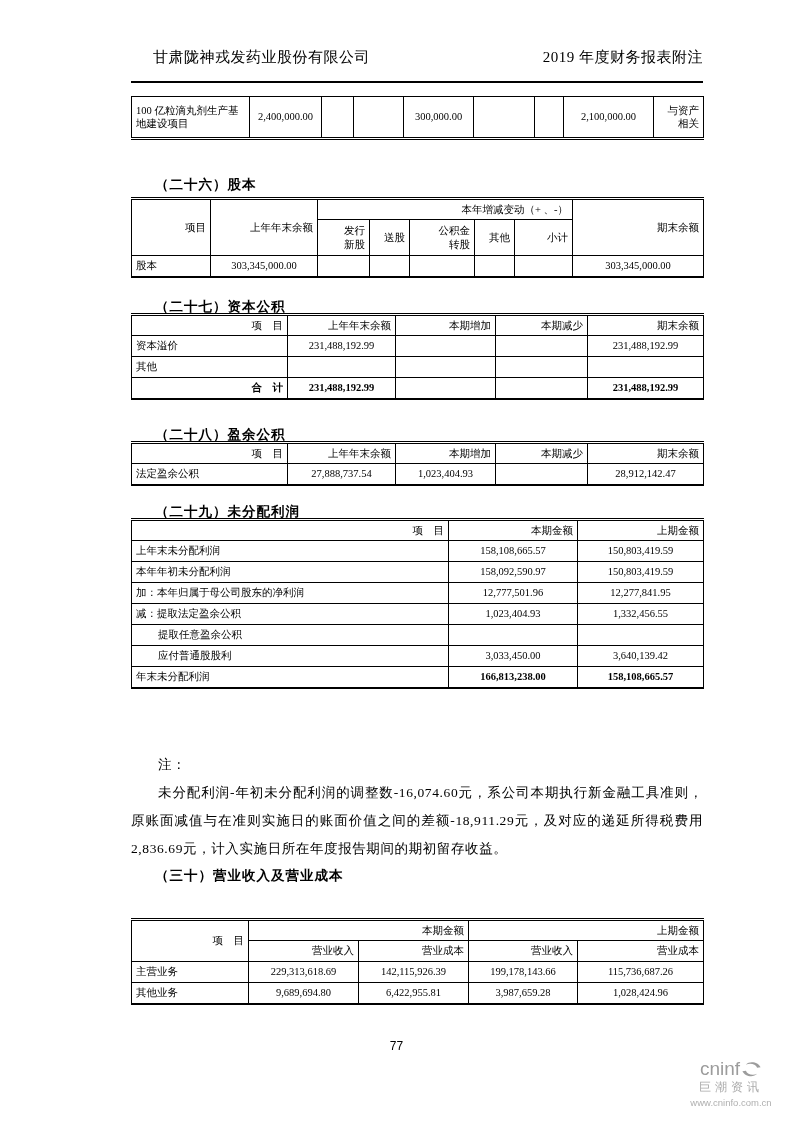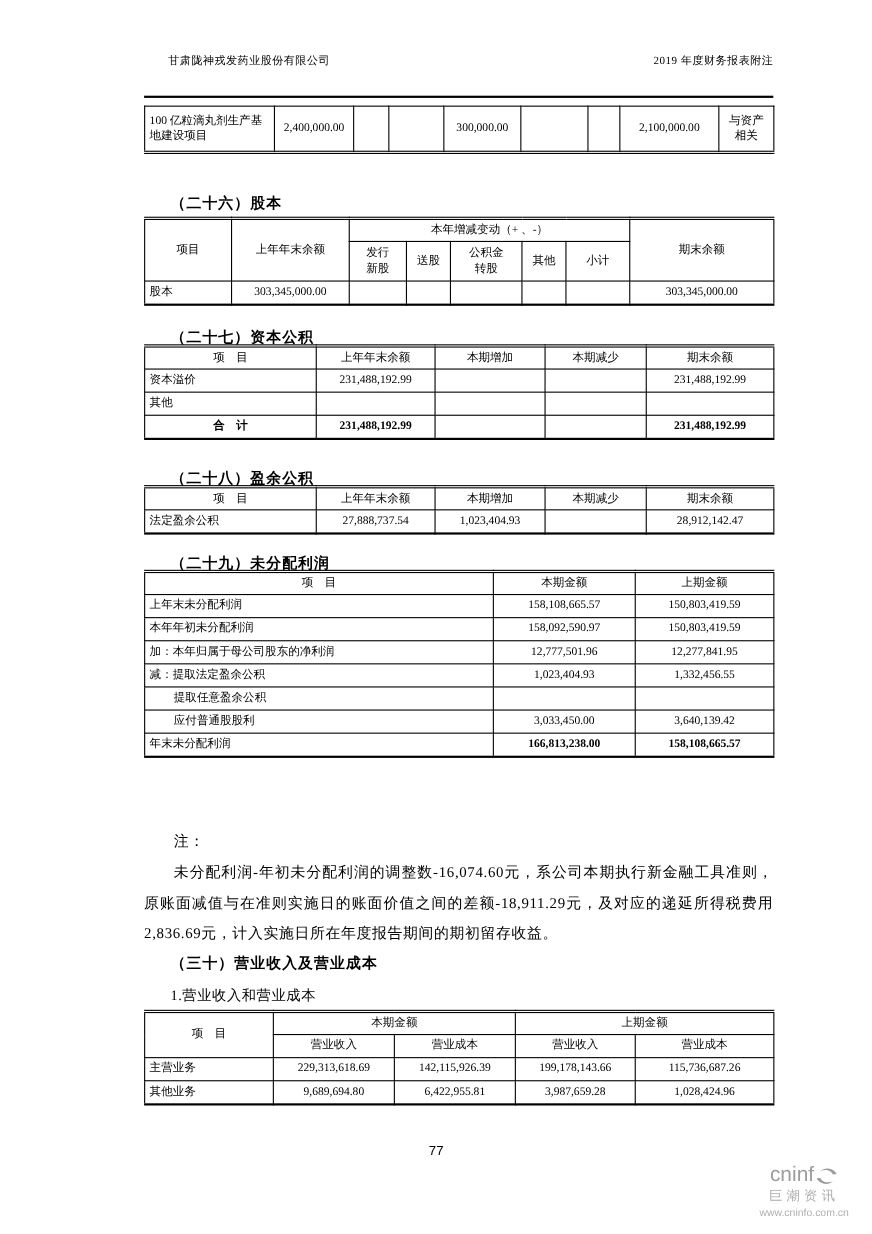--- a/index.html
+++ b/index.html
@@ -2,29 +2,29 @@
 <html><head>
 <meta charset="utf-8">
 <style>
   * { margin:0; padding:0; box-sizing:border-box; }
   body { background:#888; font-family:"Liberation Serif","DejaVu Serif",serif; }
   .page { position:relative; width:793px; height:1122px; margin:0 auto; background:#ffffff; color:#000; overflow:hidden; }
 
   
   .doc-header { position:absolute; left:131px; top:48px; width:572px;
     display:flex; justify-content:space-between; align-items:flex-start;
-    font-size:10px; padding-bottom:25px; border-bottom:2px solid #000; letter-spacing:0.5px; }
+    font-size:15px; padding-bottom:14px; border-bottom:2px solid #000; letter-spacing:0.5px; }
   .doc-header .co { margin-left:22px; }
 
   
   table.fin { border-collapse:collapse; table-layout:fixed; width:572px;
     font-size:10.5px; line-height:1.25; border-top:3px double #000; border-bottom:2px solid #000; }
   table.fin td { border:1px solid #000; padding:1px 4px; height:21px; vertical-align:middle; }
   .num { text-align:center; }
-  .ctr { text-align:center; }
+  .ctr { text-align:right; }
   .bold { font-weight:bold; }
   .pre { white-space:pre-line; }
   .ind { padding-left:26px !important; }
   .name { padding-left:2px; }
 
   .abs { position:absolute; left:131px; width:572px; }
   .sec-title { font-size:13.5px; font-weight:bold; padding-left:24px; letter-spacing:1px; }
   .sub-title { font-size:13px; padding-left:24px; letter-spacing:0.5px; }
 
   .t-construction tr.big td { height:42px; }
@@ -242,21 +242,20 @@
     </tr>
   </tbody>
     </table>
 
   <div class="abs note-block" style="top:751px">
     <div class="note-label">注：</div>
     <div class="note-para">未分配利润-年初未分配利润的调整数-16,074.60元，系公司本期执行新金融工具准则，原账面减值与在准则实施日的账面价值之间的差额-18,911.29元，及对应的递延所得税费用2,836.69元，计入实施日所在年度报告期间的期初留存收益。</div>
   </div>
 
   <div class="abs sec-title" style="top:867px">（三十）营业收入及营业成本</div>
-  <div class="abs sub-title" style="top:896px">1.营业收入和营业成本</div>
   <table class="fin abs" style="top:918px">
     <colgroup>
         <col style="width:117px">
         <col style="width:110px">
         <col style="width:110px">
         <col style="width:109px">
         <col style="width:126px">
       </colgroup>
     <tbody>
         <tr>

